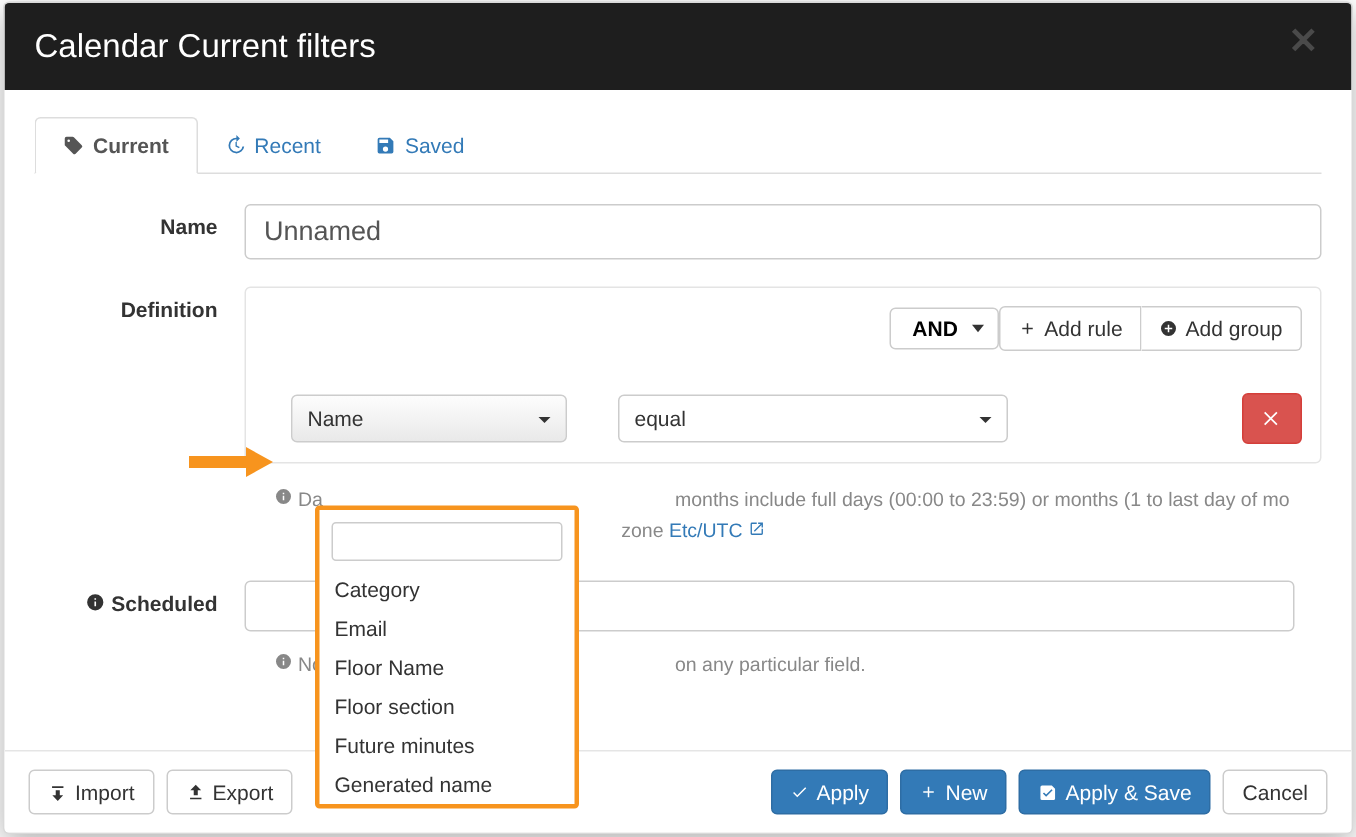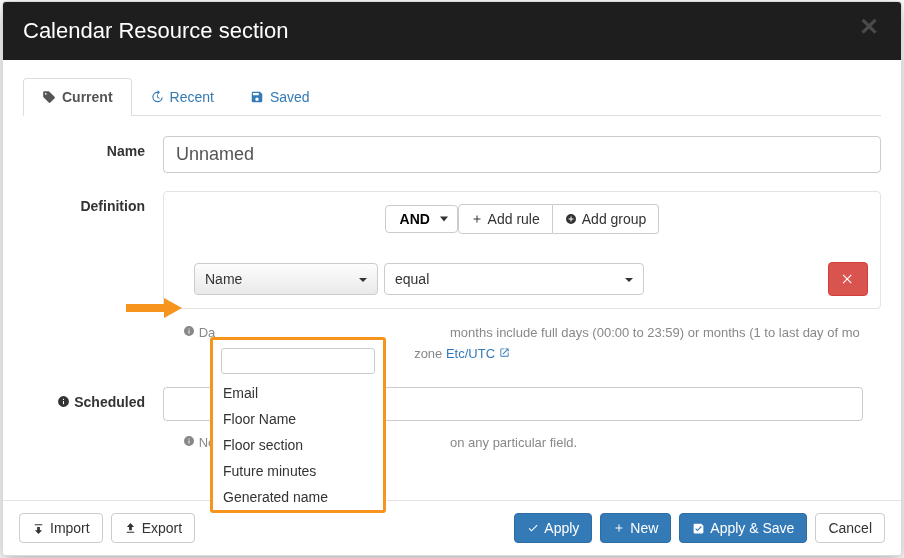--- a/index.html
+++ b/index.html
@@ -104,21 +104,21 @@
     color: #555;
   }
   .builder {
     border: 1px solid #e4e4e4;
     border-radius: 4px;
     padding: 12px;
     background: #fff;
   }
   .builder-top {
     display: flex;
-    justify-content: center;
+    justify-content: flex-end;
     align-items: center;
     margin-bottom: 28px;
   }
   .and-select {
     padding: 5px 26px 5px 14px;
     border: 1px solid #ccc;
     border-radius: 4px;
     background: #fff;
     font-size: 14px;
     font-weight: bold;
@@ -181,20 +181,21 @@
   }
   .op-select {
     width: 260px;
     padding: 7px 10px;
     border: 1px solid #ccc;
     border-radius: 4px;
     background: #fff;
     font-size: 14px;
     color: #333;
     position: relative;
+    margin-left: 28px;
   }
   .op-select .caret {
     float: right;
     margin-top: 7px;
     width: 0; height: 0;
     border-left: 4px solid transparent;
     border-right: 4px solid transparent;
     border-top: 4px solid #333;
   }
   .delete-btn {
@@ -302,21 +303,21 @@
   .arrow-anno svg { width: 100%; height: 100%; }
   .icon { display: inline-block; }
   svg { display: block; }
 </style>
 </head>
 <body>
 
 <div class="modal">
 
   <div class="modal-header">
-    <h3 class="modal-title">Calendar Resource section</h3>
+    <h3 class="modal-title">Calendar Current filters</h3>
     <button class="close-btn">
       <span class="icon">✕</span>
     </button>
   </div>
 
   <div class="modal-body">
 
     <div class="tabs">
       <div class="tab active">
         <span class="icon">
@@ -448,20 +449,21 @@
     <div class="arrow-anno">
       <svg viewBox="0 0 60 24">
         <path d="M2 12 L44 12" stroke="#f7941e" stroke-width="8"></path>
         <path d="M40 2 L58 12 L40 22 Z" fill="#f7941e"></path>
       </svg>
     </div>
 
     <div class="dropdown-panel">
       <input type="text" class="dd-search" style="">
       <div class="dd-list">
+        <div class="dd-item">Category</div>
         <div class="dd-item">Email</div>
         <div class="dd-item">Floor Name</div>
         <div class="dd-item">Floor section</div>
         <div class="dd-item">Future minutes</div>
         <div class="dd-item">Generated name</div>
 
       </div>
     </div>
 
   </div>

